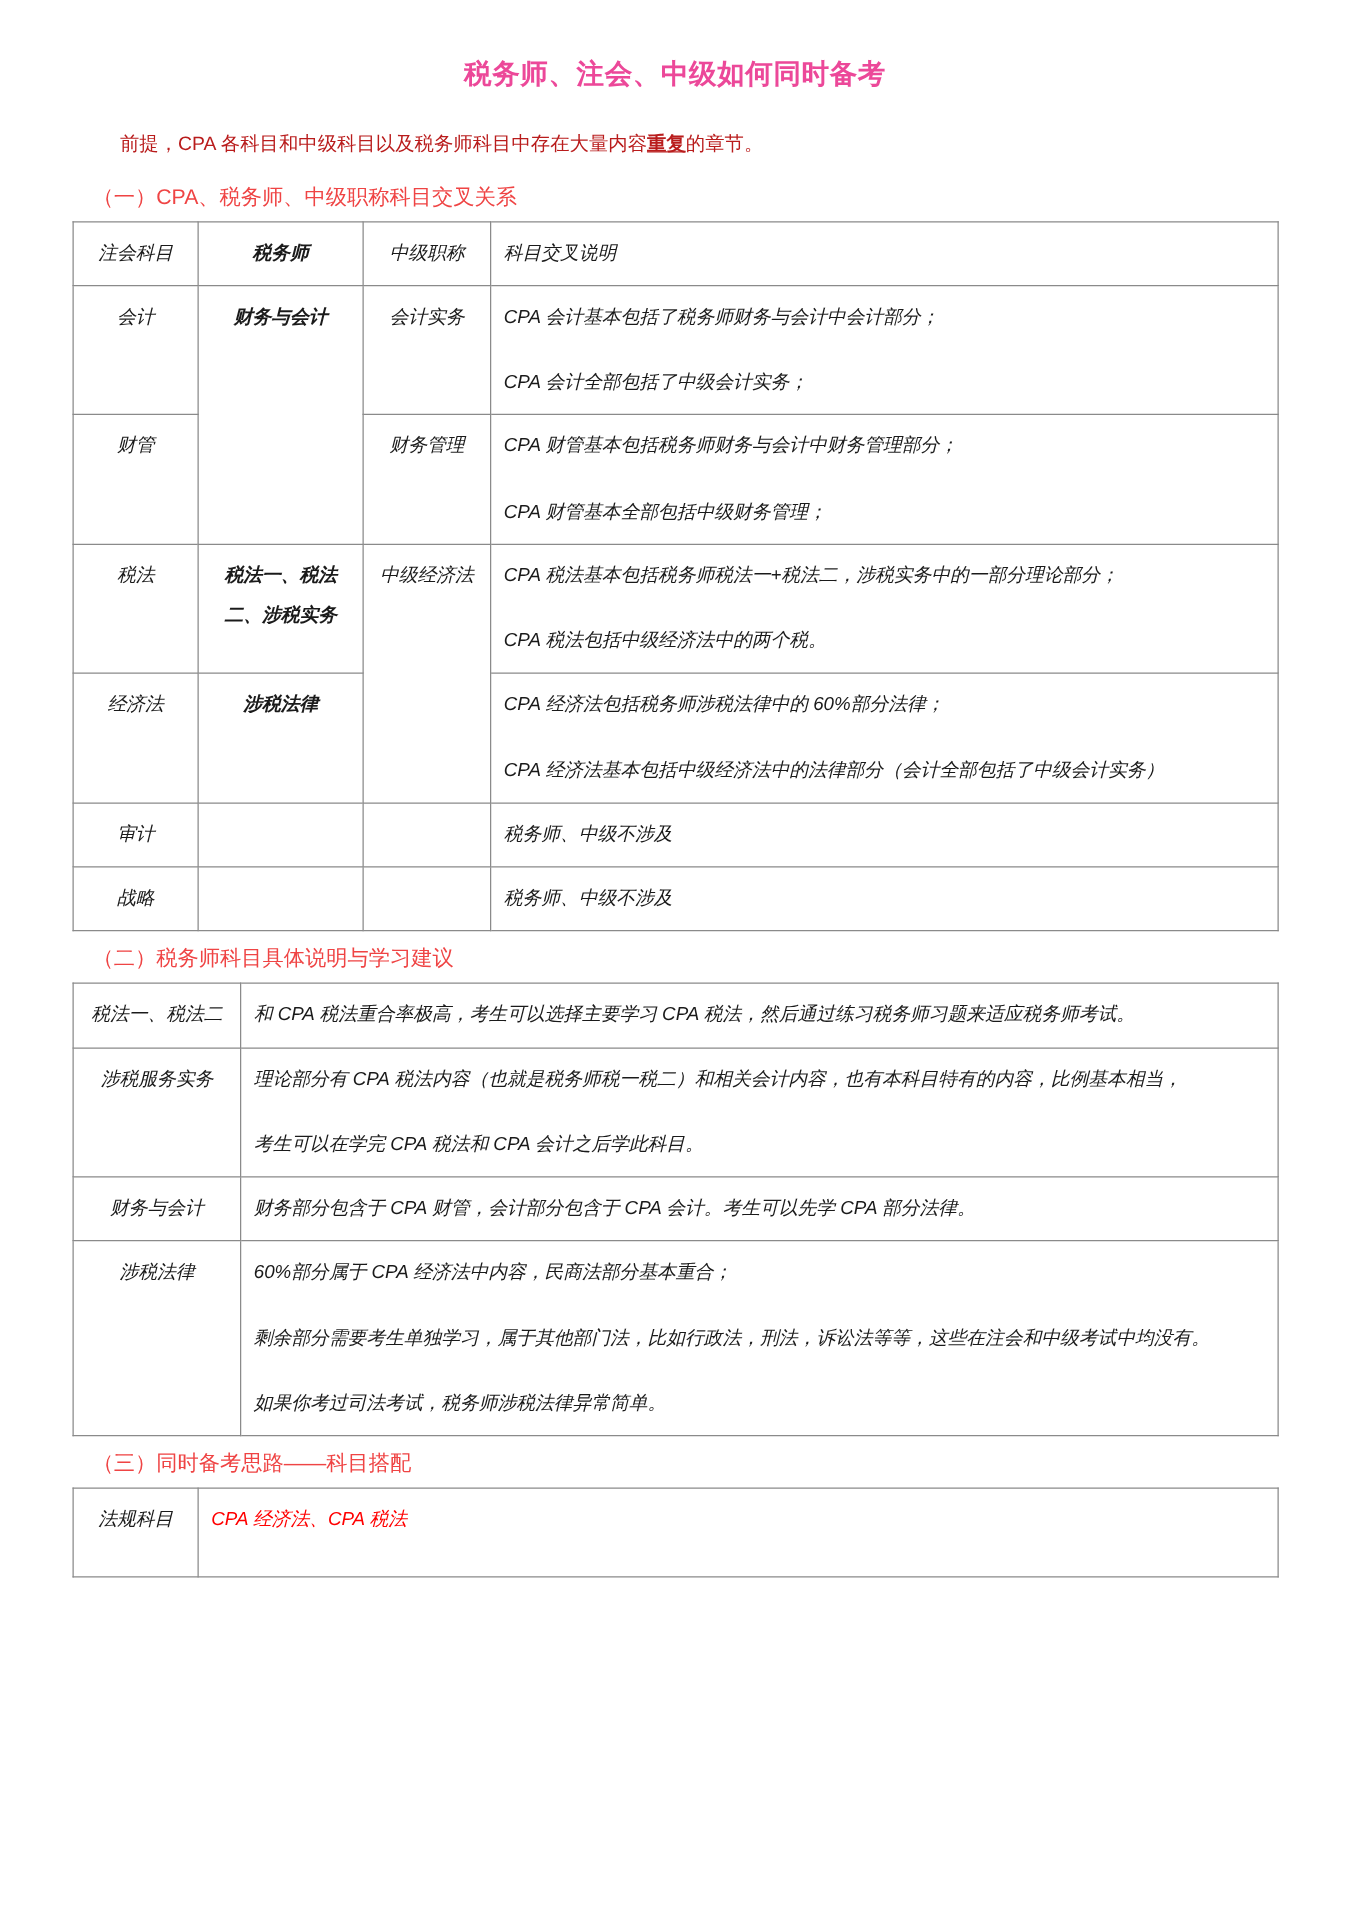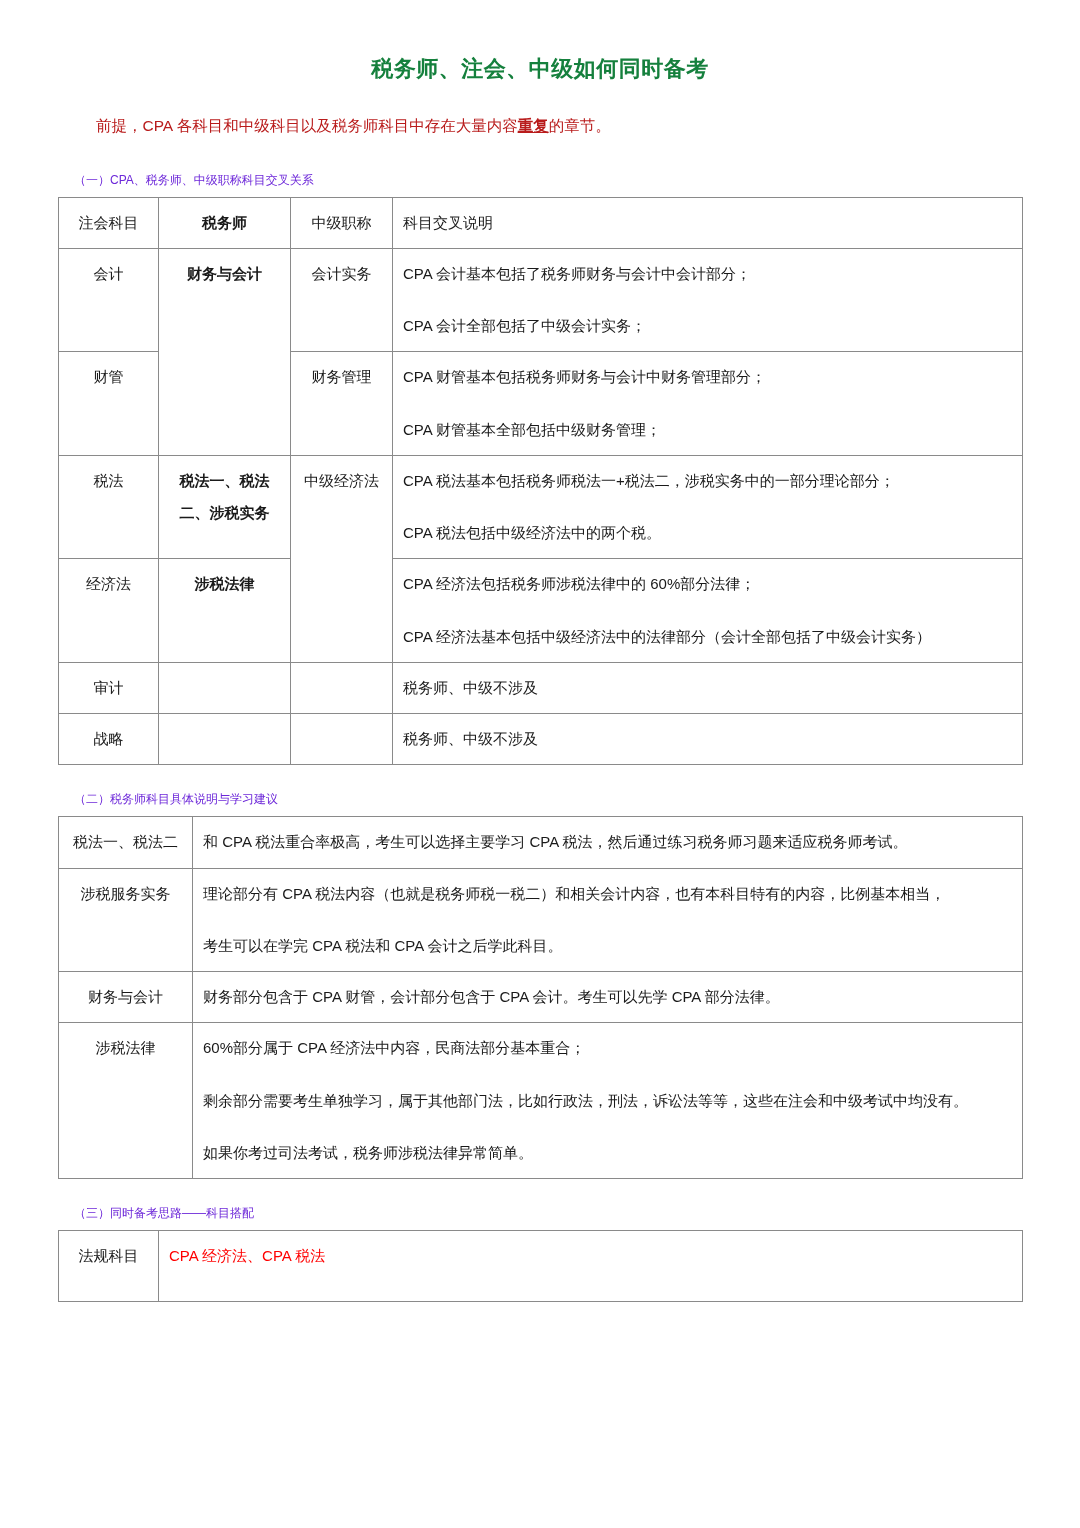--- a/index.html
+++ b/index.html
@@ -15,45 +15,46 @@
   .page {
     position: relative;
     width: 1080px;
     height: 1528px;
     padding: 0 58px;
   }
   .doc-title {
     text-align: center;
     font-size: 22px;
     font-weight: bold;
-    color: #15803d;
-    margin: 12px;
+    color: #ec4899;
+    margin: 2px;
     padding-top: 42px;
     letter-spacing: 0.5px;
   }
   .para {
     font-size: 15.5px;
     line-height: 2.55;
     color: #b91c1c;
     margin: 0;
     text-align: justify;
   }
   .para.first { margin-top: 22px; text-indent: 2.45em; }
   .para.second { margin-top: 0px; text-indent: 2.45em; }
   .emph { font-weight: bold; text-decoration: underline; }
   .section-heading {
-    font-size: 12px;
-    color: #6d28d9;
-    margin: 26px 0 8px 16px;
+    font-size: 17px;
+    color: #ef4444;
+    margin: 10px 0 8px 16px;
   }
   table.doc-table {
     width: 964px;
     border-collapse: collapse;
     table-layout: fixed;
     margin: 0 0 0 0;
+    font-style: italic;
   }
   table.doc-table td {
     border: 1px solid #8a8a8a;
     padding: 9px 10px;
     font-size: 15px;
     line-height: 2.15;
     vertical-align: top;
     color: #1a1a1a;
   }
   td.ctr { text-align: center; vertical-align: middle; }

